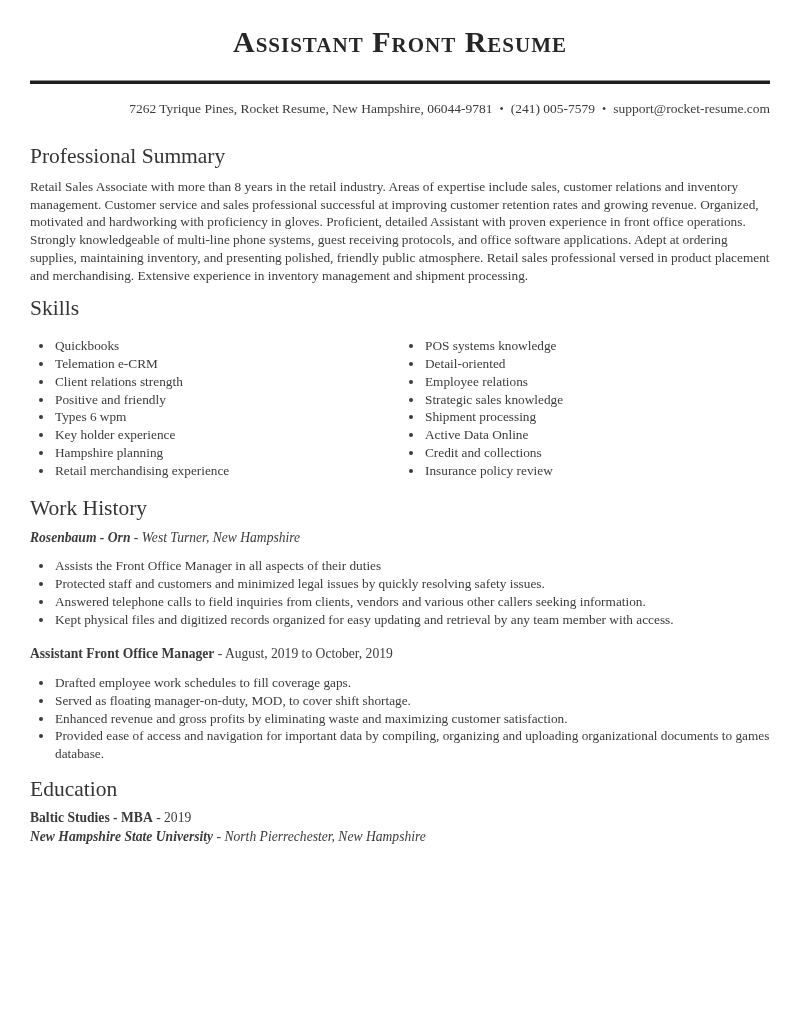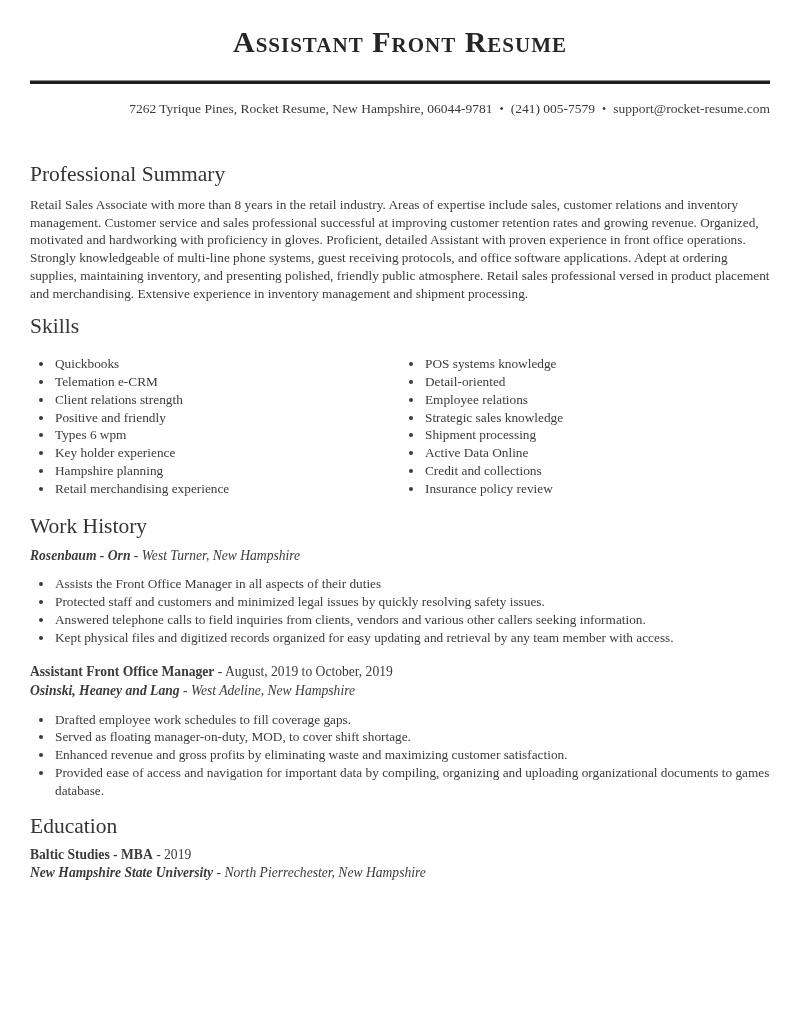--- a/index.html
+++ b/index.html
@@ -39,21 +39,21 @@
   }
   .contact-sep { white-space: pre; margin: 0 7px; font-size: 12px; }
 
   
   h2.section-heading {
     font-weight: normal;
     font-size: 21.5px;
     line-height: 24px;
     color: #353535;
   }
-  .section-summary h2 { margin-top: 44px; }
+  .section-summary h2 { margin-top: 26px; }
   .section-skills h2 { margin-top: 12px; }
   .section-work h2 { margin-top: 16px; }
   .section-education h2 { margin-top: 14px; }
 
   .summary-text {
     margin-top: 10px;
     font-size: 13.3px;
     line-height: 17.7px;
     text-align: left;
     color: #3b3b3b;
@@ -134,21 +134,20 @@
       <ul class="bullet-list duties">
         <li>Assists the Front Office Manager in all aspects of their duties</li>
         <li>Protected staff and customers and minimized legal issues by quickly resolving safety issues.</li>
         <li>Answered telephone calls to field inquiries from clients, vendors and various other callers seeking information.</li>
         <li>Kept physical files and digitized records organized for easy updating and retrieval by any team member with access.</li>
       </ul>
     </article>
 
     <article class="job">
       <p class="line"><span class="bold">Assistant Front Office Manager</span><span class="sep"> - </span><span>August, 2019 to October, 2019</span></p>
-      <p class="line"><span class="bold italic">Osinski, Heaney and Lang</span><span class="sep italic"> - </span><span class="italic">West Adeline, New Hampshire</span></p>
       <ul class="bullet-list duties">
         <li>Drafted employee work schedules to fill coverage gaps.</li>
         <li>Served as floating manager-on-duty, MOD, to cover shift shortage.</li>
         <li>Enhanced revenue and gross profits by eliminating waste and maximizing customer satisfaction.</li>
         <li>Provided ease of access and navigation for important data by compiling, organizing and uploading organizational documents to games database.</li>
       </ul>
     </article>
   </section>
 
   <section class="section-education">

